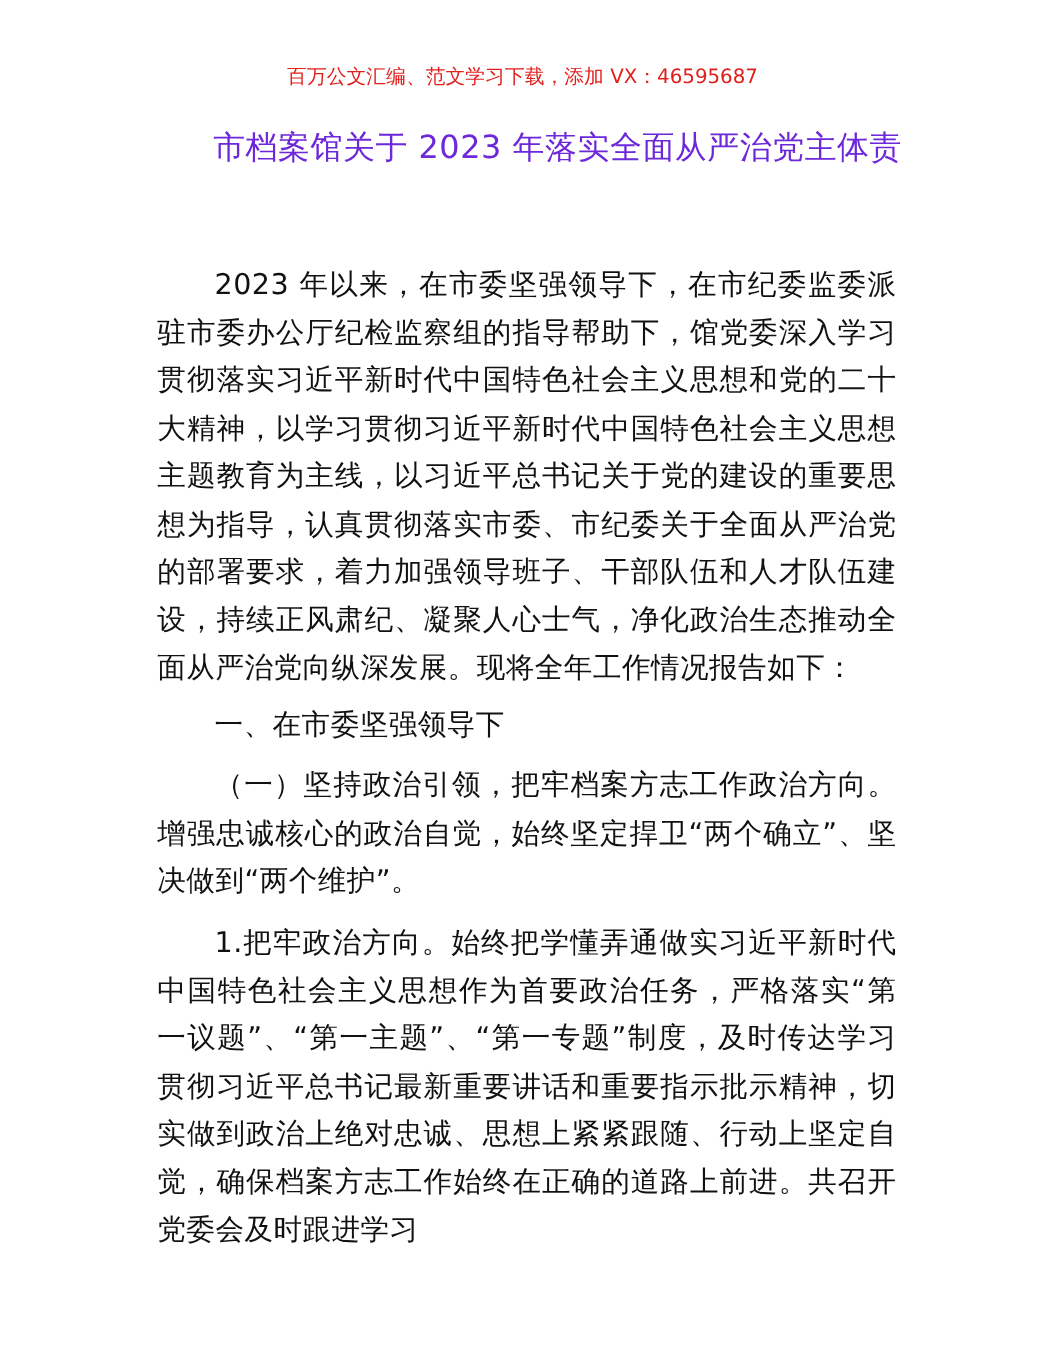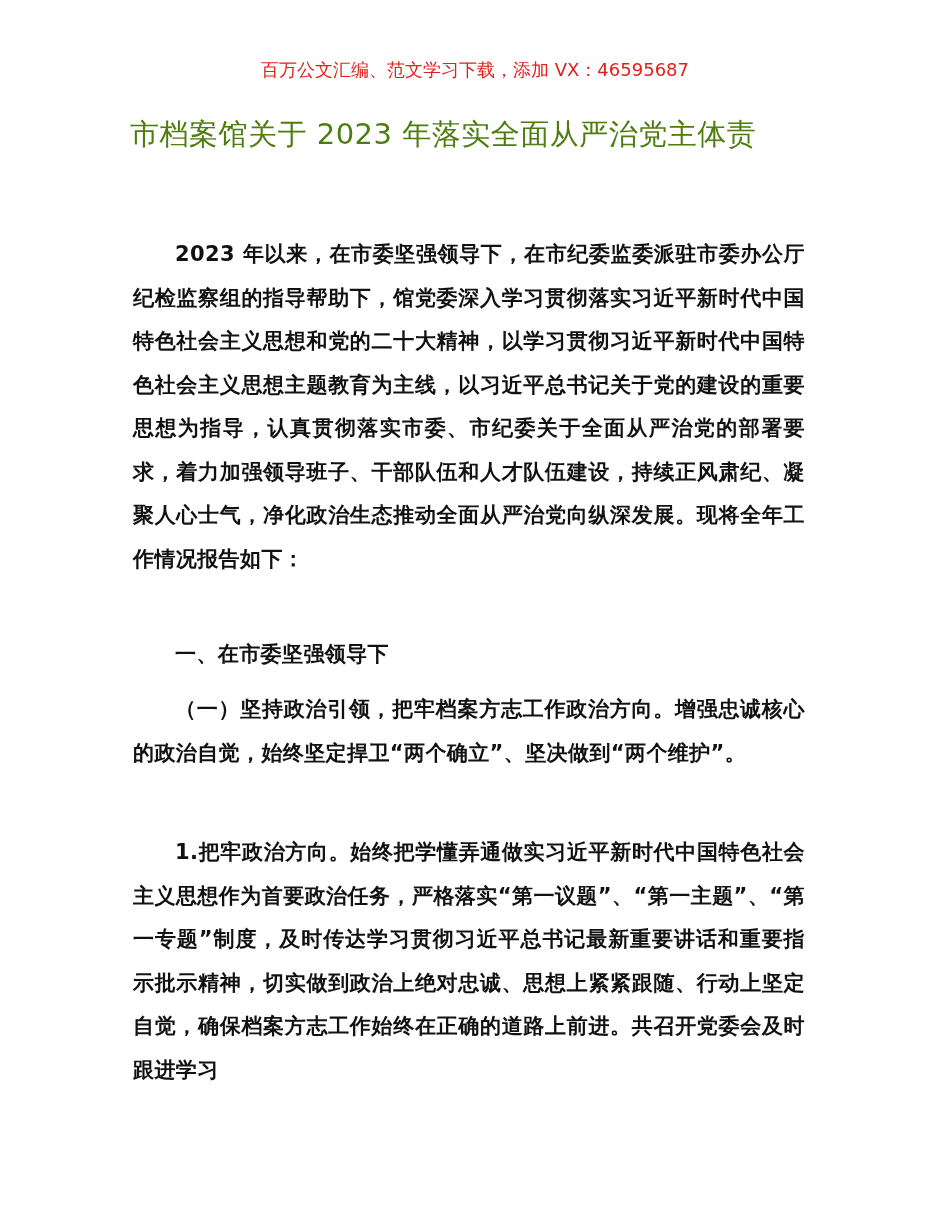--- a/index.html
+++ b/index.html
@@ -24,36 +24,35 @@
       font-size: 18px;
       color: #e0201c;
       line-height: 28px;
       letter-spacing: 0px;
     }
     .title {
       position: absolute;
       top: 112px;
       left: 130px;
       width: 690px;
-      text-align: left;
+      text-align: right;
       font-size: 29px;
       line-height: 44px;
-      color: #4d7c0f;
+      color: #6d28d9;
       letter-spacing: 0.5px;
     }
     .body-text {
       position: absolute;
-      left: 133px;
+      left: 143px;
       width: 672px;
-      font-size: 21px;
+      font-size: 26px;
       line-height: 43.5px;
       text-align: justify;
       text-align-last: left;
       letter-spacing: 0.4px;
-      font-weight: bold;
     }
     .indent {
       text-indent: 2em;
     }
     .p1 { top: 212px; }
     .p2 { top: 612px; }
     .p3 { top: 667px; }
     .p4 { top: 810px; }
   </style>
 </head>

